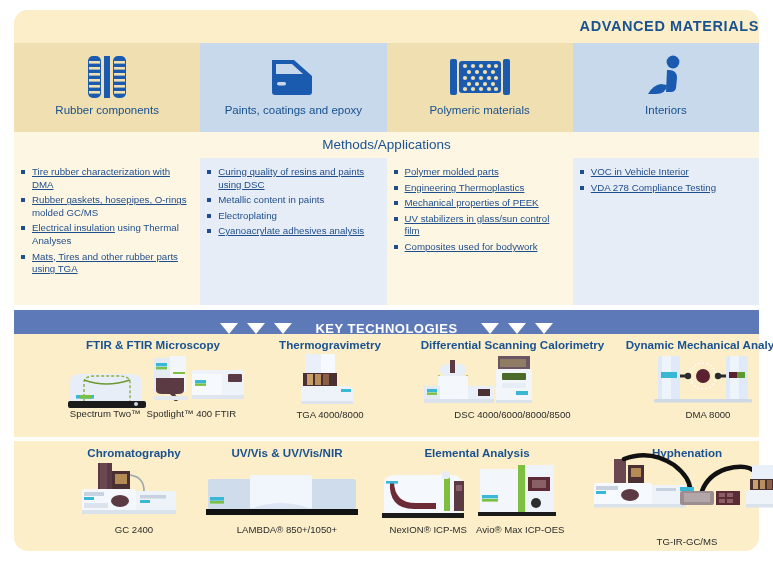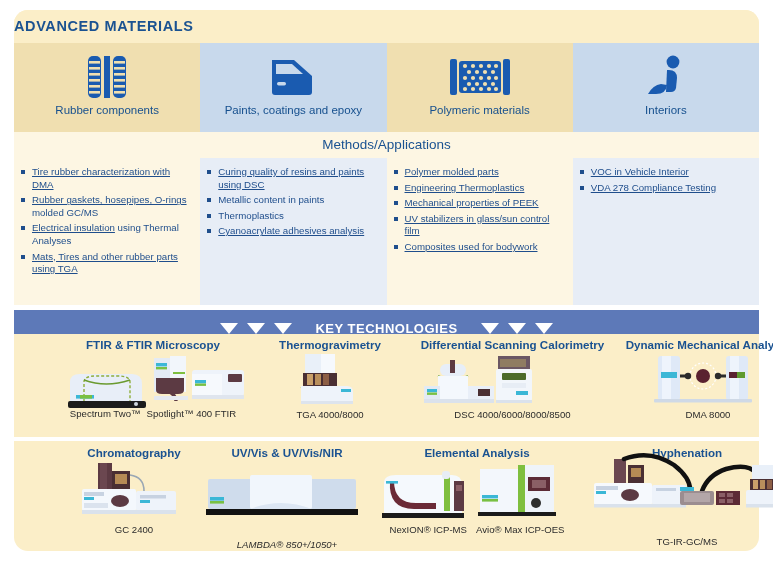--- a/index.html
+++ b/index.html
@@ -12,21 +12,21 @@
   .page { position: relative; width: 773px; height: 580px; }
 
   
   .top-card {
     position: absolute; left: 14px; top: 10px; width: 745px;
     border-radius: 14px 14px 0 0;
     overflow: hidden;
     background: #fbeec8;
   }
   .top-title {
-    height: 33px; line-height: 33px; text-align: left;
+    height: 33px; line-height: 33px; text-align: right;
     color: #1a5291; font-size: 14.5px; font-weight: bold;
     letter-spacing: 0.6px; background: #fbeec8;
   }
   .cat-row { display: flex; height: 89px; }
   .cat-cell {
     flex: 1 1 0; display: flex; flex-direction: column;
     align-items: center; justify-content: flex-start;
     padding-top: 8px;
   }
   .cat-cell.cream { background: #f0dfb0; }
@@ -198,21 +198,21 @@
           <li><span class="lnk">Rubber gaskets, hosepipes, O-rings</span><span> molded GC/MS</span></li>
           <li><span class="lnk">Electrical insulation</span><span> using Thermal Analyses</span></li>
           <li><span class="lnk">Mats, Tires and other rubber parts using TGA</span><span></span></li>
         </ul>
       </div>
 
       <div class="m-col blue">
         <ul>
           <li><span class="lnk">Curing quality of resins and paints using DSC</span><span></span></li>
           <li><span class="lnk"></span><span>Metallic content in paints</span></li>
-          <li><span class="lnk"></span><span>Thermoplastics</span></li>
+          <li><span class="lnk"></span><span>Electroplating</span></li>
           <li><span class="lnk">Cyanoacrylate adhesives analysis</span><span></span></li>
         </ul>
       </div>
 
       <div class="m-col cream">
         <ul>
           <li><span class="lnk">Polymer molded parts</span><span></span></li>
           <li><span class="lnk">Engineering Thermoplastics</span><span></span></li>
           <li><span class="lnk">Mechanical properties of PEEK</span><span></span></li>
           <li><span class="lnk">UV stabilizers in glass/sun control film</span><span></span></li>
@@ -390,21 +390,21 @@
         <div class="tech-art" style="height:60px; margin-top:4px; position:relative;">
           <svg width="152" height="56" viewBox="0 0 152 56" style="position:absolute; left:6px; top:10px;">
             <rect x="2" y="6" width="148" height="30" rx="2" fill="#cfdcec"></rect>
             <rect x="44" y="2" width="62" height="34" rx="2" fill="#f1f6fc"></rect>
             <path d="M44 36 Q75 24 106 36 Z" fill="#dce6f3"></path>
             <rect x="4" y="24" width="14" height="3.6" fill="#3bb7d6"></rect>
             <rect x="4" y="28" width="14" height="2.6" fill="#79c043"></rect>
             <rect x="0" y="36" width="152" height="6" fill="#121212"></rect>
           </svg>
         </div>
-        <div class="caps-row" style="margin-top:16px;font-style:italic;">
+        <div class="caps-row" style="margin-top:1px;">
           <span class="tech-caption">LAMBDA® 850+/1050+</span>
         </div>
       </div>
 
       <div class="tech-group" style="left:322px; top:5px; width:206px;">
         <div class="tech-head">Elemental Analysis</div>
         <div class="tech-art" style="height:60px; margin-top:4px; position:relative;">
 
           <svg width="92" height="56" viewBox="0 0 92 56" style="position:absolute; left:4px; top:6px;">
             <path d="M6 14 Q6 6 18 6 H74 Q84 6 84 16 V44 H6 Z" fill="#f5f9fd"></path>

